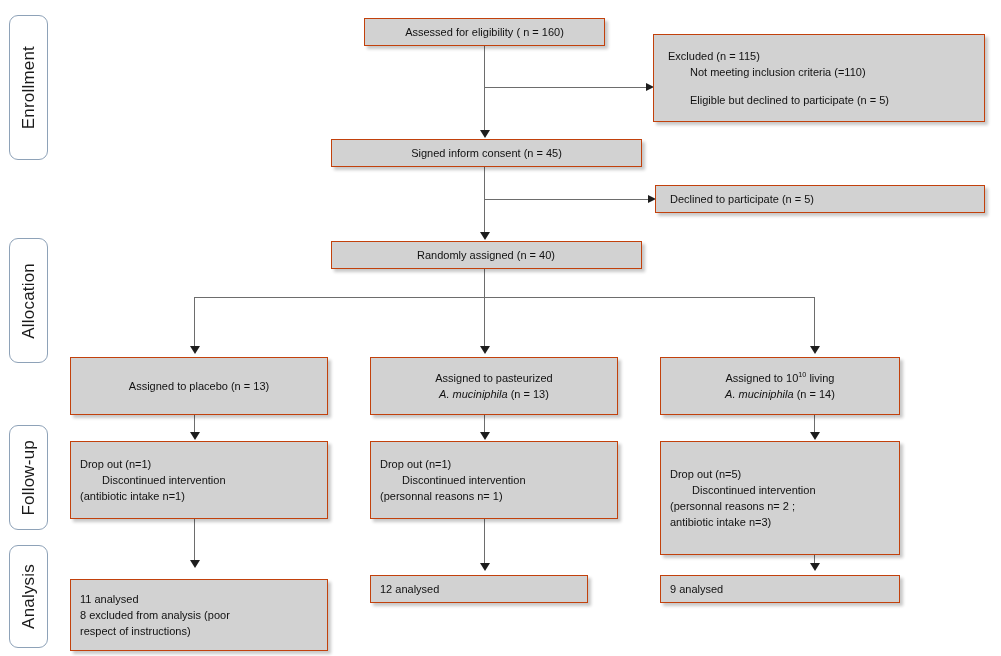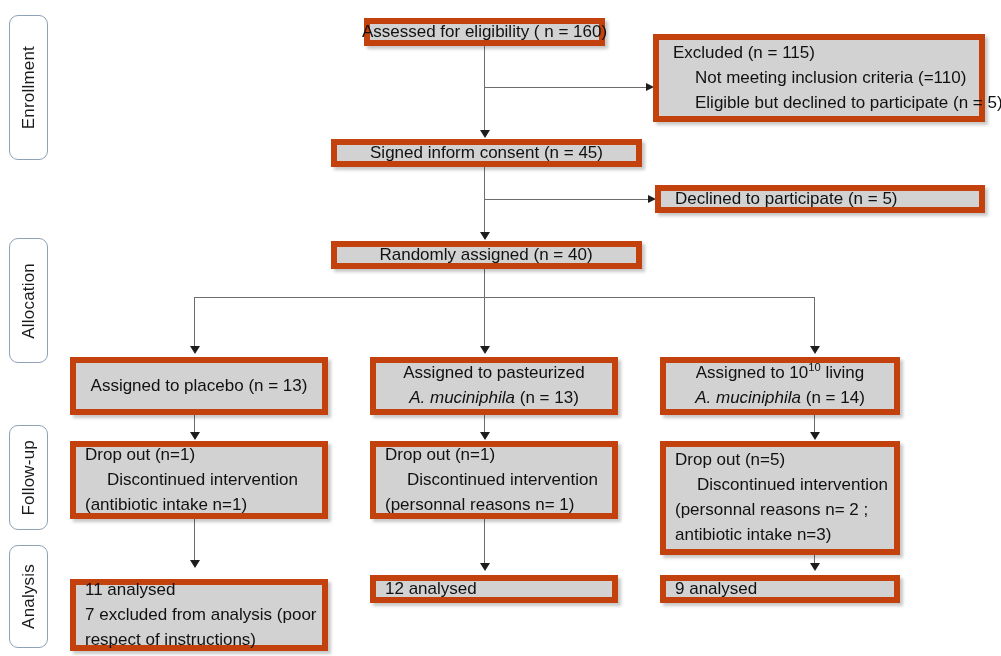--- a/index.html
+++ b/index.html
@@ -33,24 +33,24 @@
     color:#1a1a1a;
     letter-spacing:0.2px;
     white-space:nowrap;
   }
 
   
   .box{
     position:absolute;
     box-sizing:border-box;
     background:#d2d2d2;
-    border:6px solid #c2410c;
+    border:1px solid #c2410c;
     box-shadow:3px 3px 3px rgba(0,0,0,0.22);
     color:#111111;
-    font-size:17px;
+    font-size:11px;
     line-height:1.47;
     padding:5px 9px;
     display:flex;
     flex-direction:column;
     justify-content:center;
   }
   .box.center{align-items:center;text-align:center;}
   .box.left{align-items:flex-start;text-align:left;}
   .box .ln{white-space:nowrap;}
   .indent{padding-left:22px;}
@@ -180,25 +180,25 @@
 
   <div class="box left" style="left:660px;top:441px;width:240px;height:114px;">
     <span class="ln">Drop out (n=5)</span>
     <span class="ln indent">Discontinued intervention</span>
     <span class="ln">(personnal reasons n= 2 ;</span>
     <span class="ln">antibiotic intake n=3)</span>
   </div>
 
   <div class="box left" style="left:70px;top:572px;width:258px;height:72px;margin-top:7px;">
     <span class="ln">11 analysed</span>
-    <span class="ln">7 excluded from analysis (poor</span>
+    <span class="ln">8 excluded from analysis (poor</span>
     <span class="ln">respect of instructions)</span>
   </div>
 
-  <div class="box left" style="left:370px;top:575px;width:248px;height:28px;">
+  <div class="box left" style="left:370px;top:575px;width:218px;height:28px;">
     <span class="ln">12 analysed</span>
   </div>
 
   <div class="box left" style="left:660px;top:575px;width:240px;height:28px;">
     <span class="ln">9 analysed</span>
   </div>
 
 </div>
 
 </body></html>

